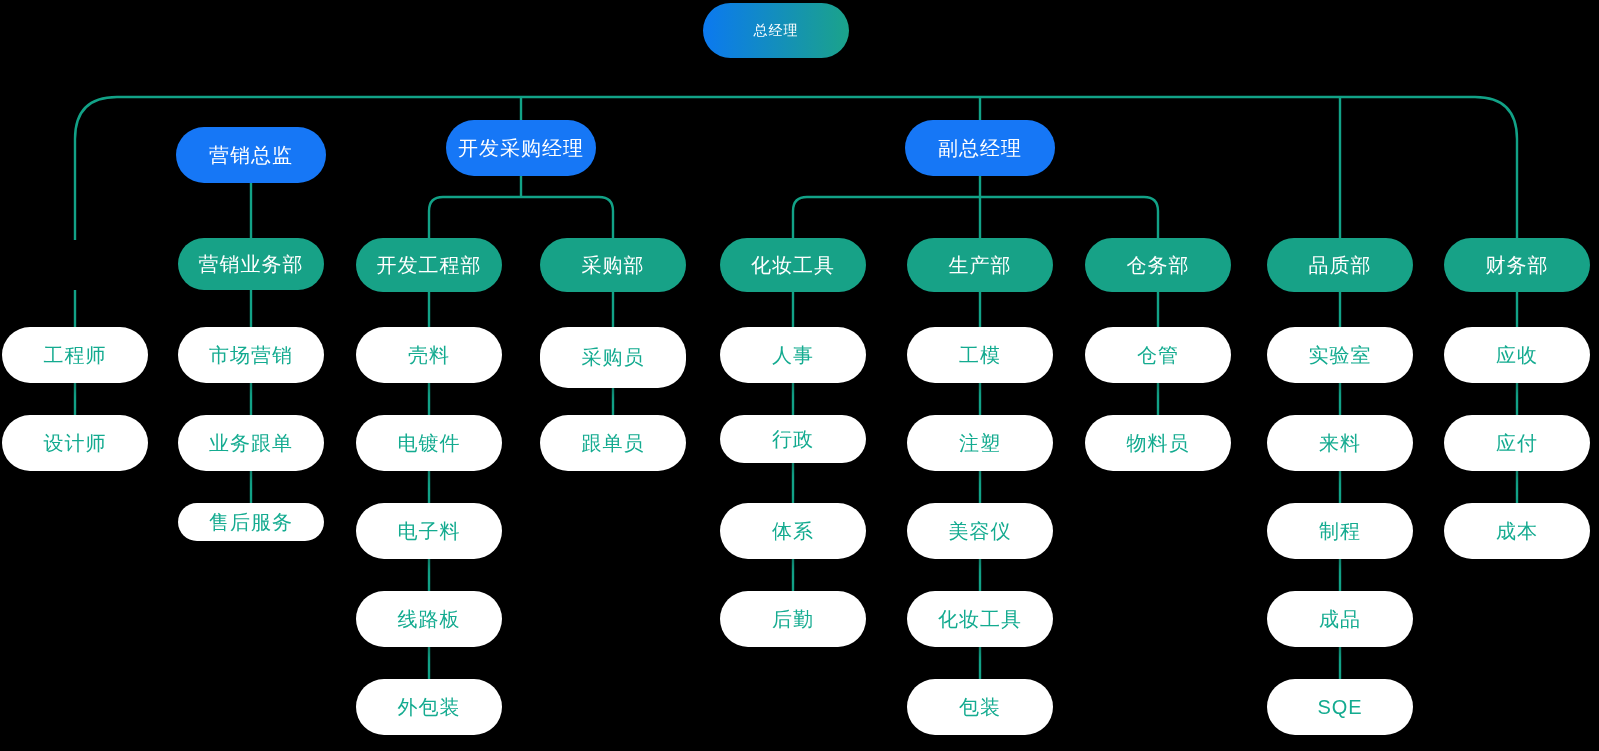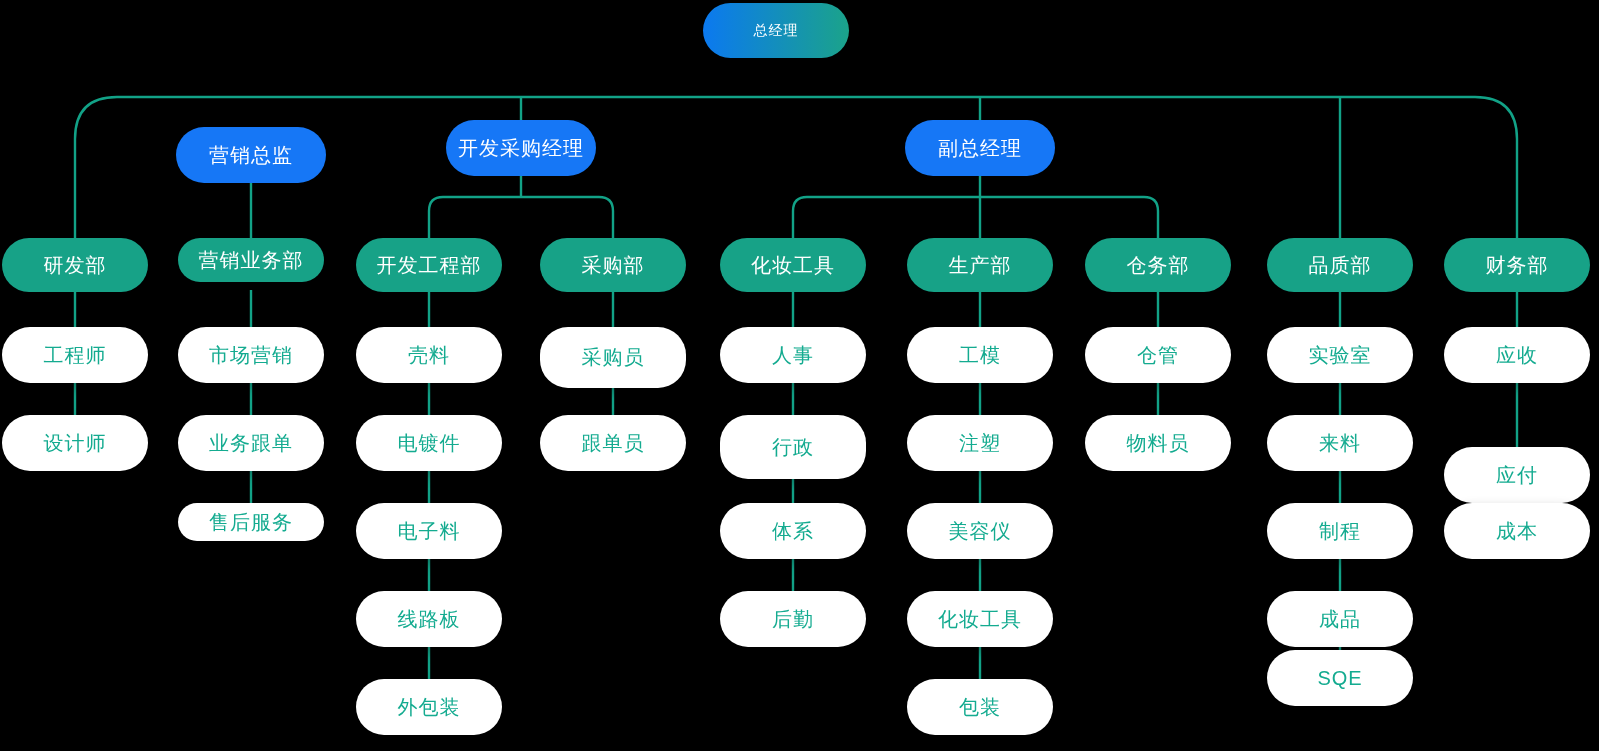--- a/index.html
+++ b/index.html
@@ -34,53 +34,52 @@
 <body>
 
 <div id="org-canvas">
   <svg id="connector-svg" width="1599" height="751">
     <path id="connector-path" fill="none" stroke-width="2.4" d="M75 240 L75 139 Q75 97 117 97 L1475 97 Q1517 97 1517 139 L1517 240 M521 97 L521 122 M980 97 L980 122 M1340 97 L1340 240 M251 175 L251 240 M521 175 L521 197 M429 240 L429 211 Q429 197 443 197 L599 197 Q613 197 613 211 L613 240 M980 175 L980 240 M793 240 L793 211 Q793 197 807 197 L1144 197 Q1158 197 1158 211 L1158 240 M75 290 L75 421 M251 290 L251 509 M429 290 L429 685 M613 290 L613 421 M793 290 L793 597 M980 290 L980 685 M1158 290 L1158 421 M1340 290 L1340 685 M1517 290 L1517 509 " stroke="#12a287"></path>
   </svg>
 <div class="node root" style="left: 703px; top: 3px; width: 146px; height: 55px;">总经理</div>
     <div class="node manager" style="left: 176px; top: 120px; width: 150px; height: 56px; margin-top: 7px;">营销总监</div>
     <div class="node manager" style="left: 446px; top: 120px; width: 150px; height: 56px;">开发采购经理</div>
     <div class="node manager" style="left: 905px; top: 120px; width: 150px; height: 56px;">副总经理</div>
-    <div class="node department" style="left: 2px; top: 238px; width: 146px; height: 54px;">研发部</div>
     <div class="node role" style="left: 2px; top: 327px; width: 146px; height: 56px;">工程师</div>
     <div class="node role" style="left: 2px; top: 415px; width: 146px; height: 56px;">设计师</div>
-    <div class="node department" style="left: 178px; top: 238px; width: 146px; height: 44px;">营销业务部</div>
+    <div class="node department" style="left: 178px; top: 238px; width: 146px; height: 52px;">营销业务部</div>
     <div class="node role" style="left: 178px; top: 327px; width: 146px; height: 56px;">市场营销</div>
     <div class="node role" style="left: 178px; top: 415px; width: 146px; height: 56px;">业务跟单</div>
     <div class="node role" style="left: 178px; top: 503px; width: 146px; height: 38px;">售后服务</div>
     <div class="node department" style="left: 356px; top: 238px; width: 146px; height: 54px;">开发工程部</div>
     <div class="node role" style="left: 356px; top: 327px; width: 146px; height: 56px;">壳料</div>
     <div class="node role" style="left: 356px; top: 415px; width: 146px; height: 56px;">电镀件</div>
     <div class="node role" style="left: 356px; top: 503px; width: 146px; height: 56px;">电子料</div>
     <div class="node role" style="left: 356px; top: 591px; width: 146px; height: 56px;">线路板</div>
     <div class="node role" style="left: 356px; top: 679px; width: 146px; height: 56px;">外包装</div>
     <div class="node department" style="left: 540px; top: 238px; width: 146px; height: 54px;">采购部</div>
     <div class="node role" style="left: 540px; top: 327px; width: 146px; height: 61px;">采购员</div>
     <div class="node role" style="left: 540px; top: 415px; width: 146px; height: 56px;">跟单员</div>
     <div class="node department" style="left: 720px; top: 238px; width: 146px; height: 54px;">化妆工具</div>
     <div class="node role" style="left: 720px; top: 327px; width: 146px; height: 56px;">人事</div>
-    <div class="node role" style="left: 720px; top: 415px; width: 146px; height: 64px;">行政</div>
+    <div class="node role" style="left: 720px; top: 415px; width: 146px; height: 48px;">行政</div>
     <div class="node role" style="left: 720px; top: 503px; width: 146px; height: 56px;">体系</div>
     <div class="node role" style="left: 720px; top: 591px; width: 146px; height: 56px;">后勤</div>
     <div class="node department" style="left: 907px; top: 238px; width: 146px; height: 54px;">生产部</div>
     <div class="node role" style="left: 907px; top: 327px; width: 146px; height: 56px;">工模</div>
     <div class="node role" style="left: 907px; top: 415px; width: 146px; height: 56px;">注塑</div>
     <div class="node role" style="left: 907px; top: 503px; width: 146px; height: 56px;">美容仪</div>
     <div class="node role" style="left: 907px; top: 591px; width: 146px; height: 56px;">化妆工具</div>
     <div class="node role" style="left: 907px; top: 679px; width: 146px; height: 56px;">包装</div>
     <div class="node department" style="left: 1085px; top: 238px; width: 146px; height: 54px;">仓务部</div>
     <div class="node role" style="left: 1085px; top: 327px; width: 146px; height: 56px;">仓管</div>
     <div class="node role" style="left: 1085px; top: 415px; width: 146px; height: 56px;">物料员</div>
     <div class="node department" style="left: 1267px; top: 238px; width: 146px; height: 54px;">品质部</div>
     <div class="node role" style="left: 1267px; top: 327px; width: 146px; height: 56px;">实验室</div>
     <div class="node role" style="left: 1267px; top: 415px; width: 146px; height: 56px;">来料</div>
     <div class="node role" style="left: 1267px; top: 503px; width: 146px; height: 56px; font-family: Liberation Serif, serif;">制程</div>
     <div class="node role" style="left: 1267px; top: 591px; width: 146px; height: 56px;">成品</div>
-    <div class="node role" style="left: 1267px; top: 650px; width: 146px; height: 56px;">SQE</div>
+    <div class="node role" style="left: 1267px; top: 679px; width: 146px; height: 56px;">SQE</div>
     <div class="node department" style="left: 1444px; top: 238px; width: 146px; height: 54px;">财务部</div>
     <div class="node role" style="left: 1444px; top: 327px; width: 146px; height: 56px;">应收</div>
-    <div class="node role" style="left: 1444px; top: 415px; width: 146px; height: 56px; margin-top: 32px;">应付</div>
+    <div class="node role" style="left: 1444px; top: 415px; width: 146px; height: 56px;">应付</div>
     <div class="node role" style="left: 1444px; top: 503px; width: 146px; height: 56px;">成本</div>
   </div>
 
 </body></html>

